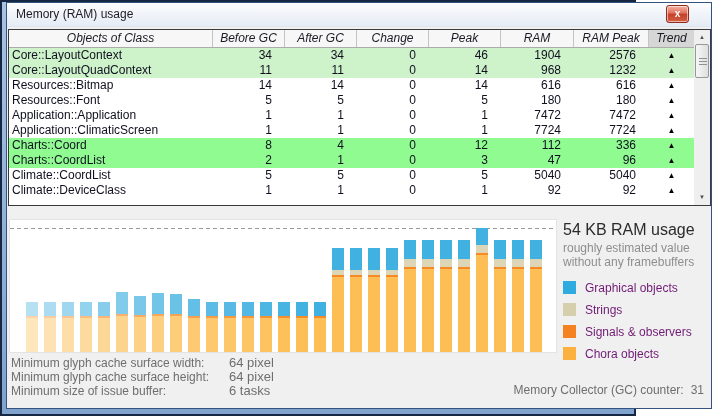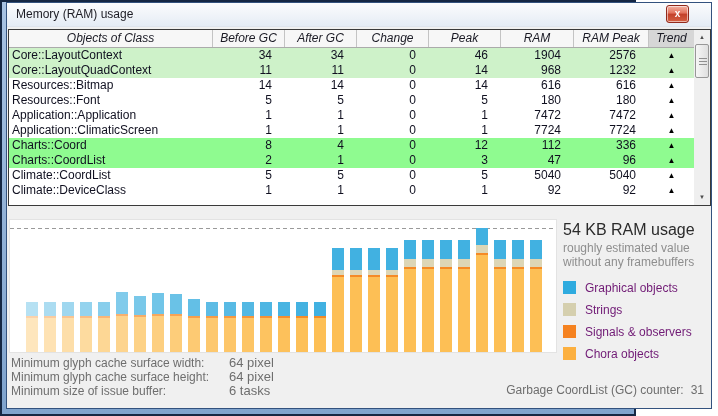--- a/index.html
+++ b/index.html
@@ -390,17 +390,17 @@
           <div class="st-label">Minimum glyph cache surface height:</div>
           <div class="st-value">64 pixel</div>
         </div>
         <div class="st-row">
           <div class="st-label">Minimum size of issue buffer:</div>
           <div class="st-value">6 tasks</div>
         </div>
       </div>
 
     <div class="gc">
-      <span>Garbage CoordList (GC) counter:</span><b>31</b>
+      <span>Memory Collector (GC) counter:</span><b>31</b>
     </div>
 
   </div>
 </div>
 
 </body></html>

